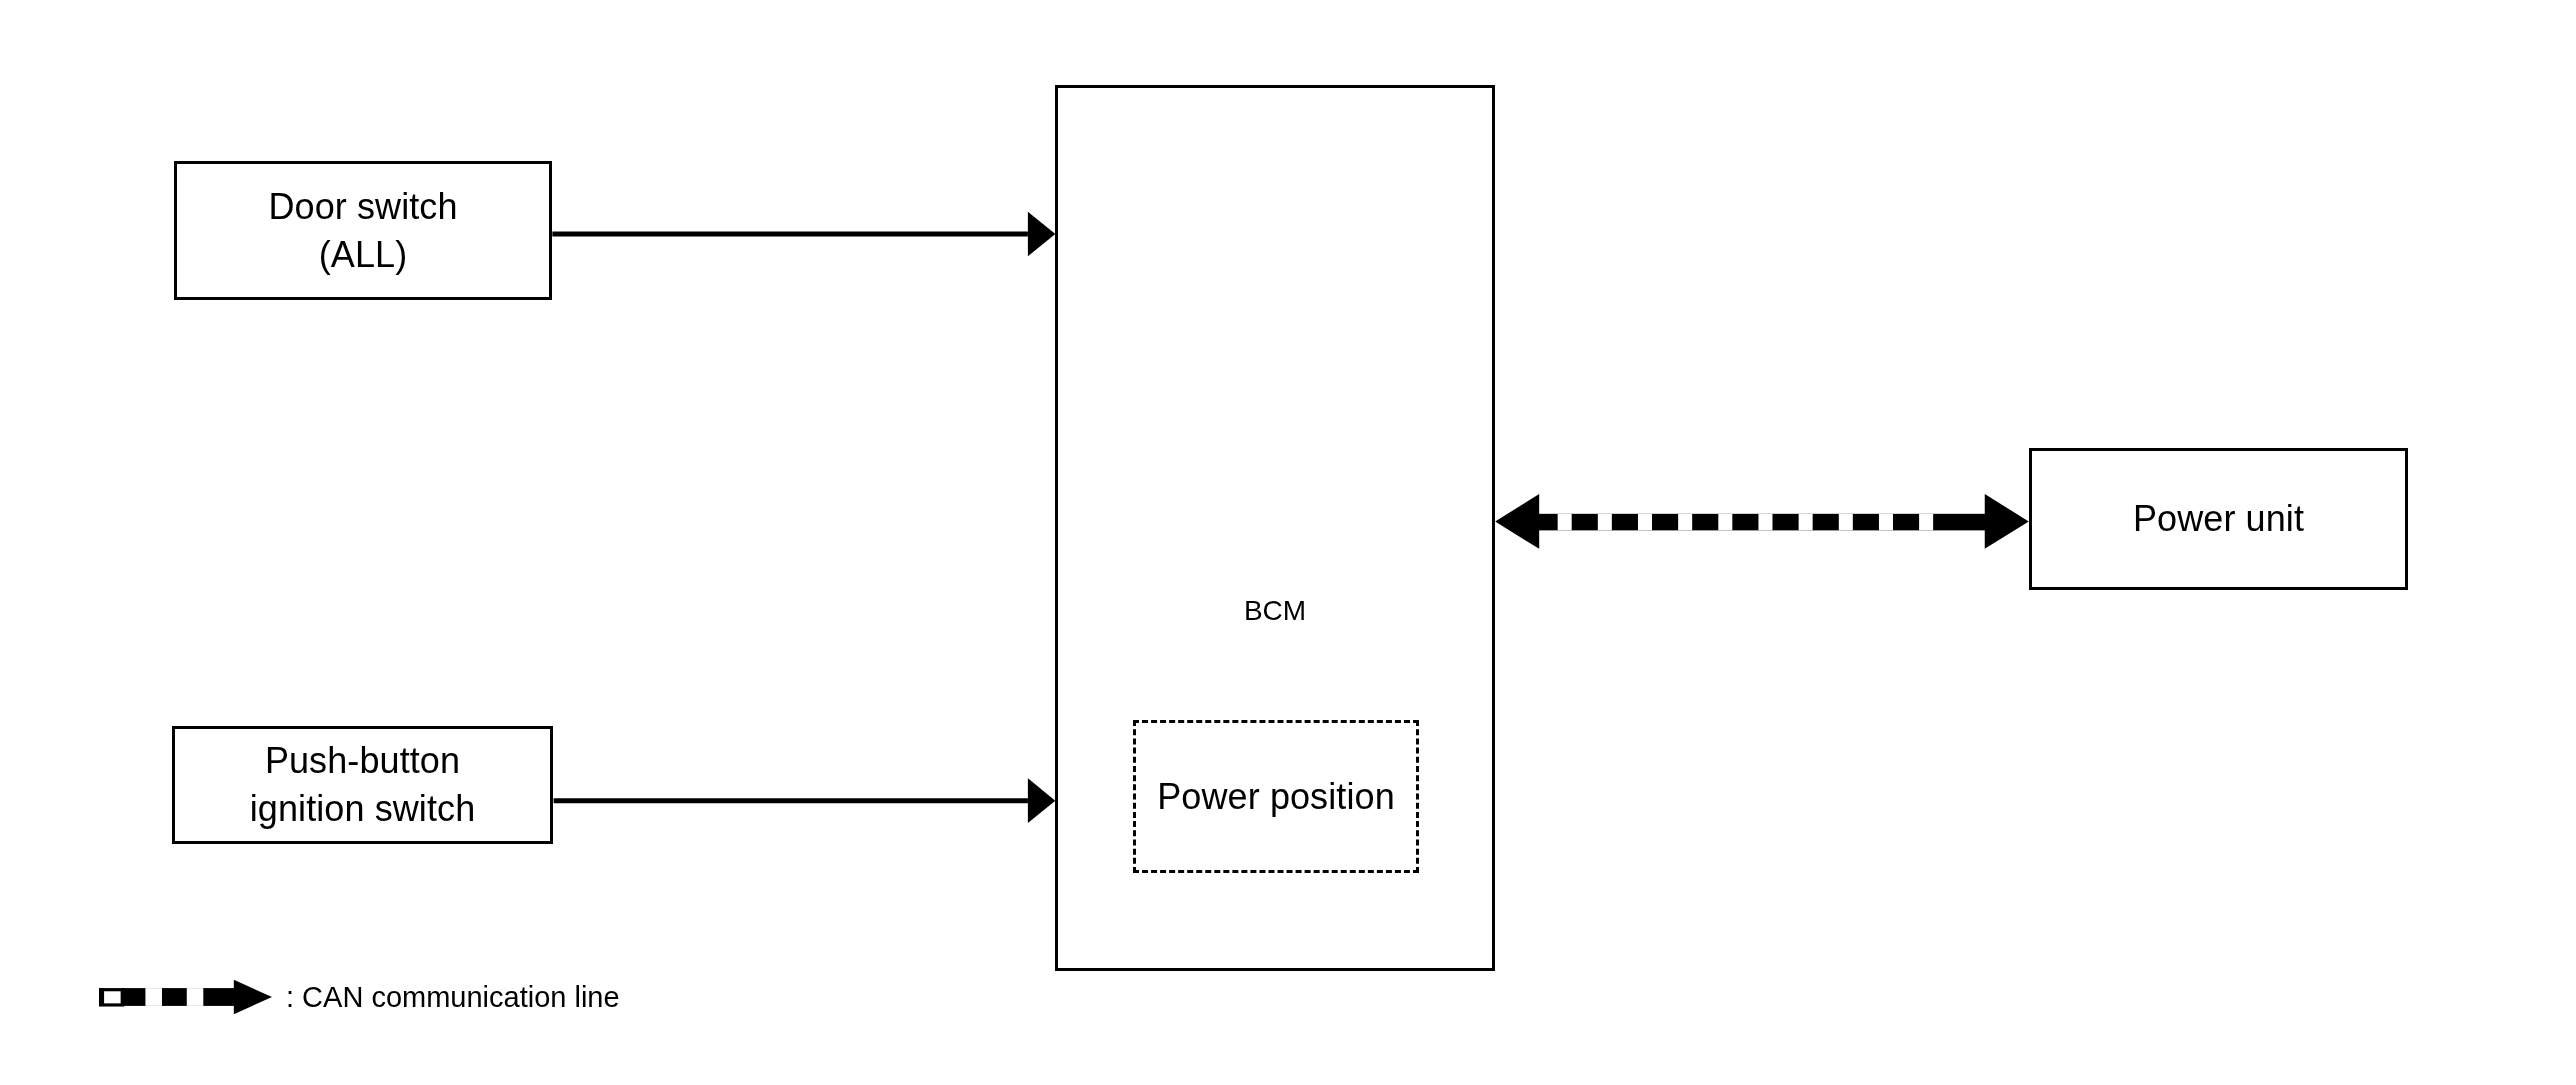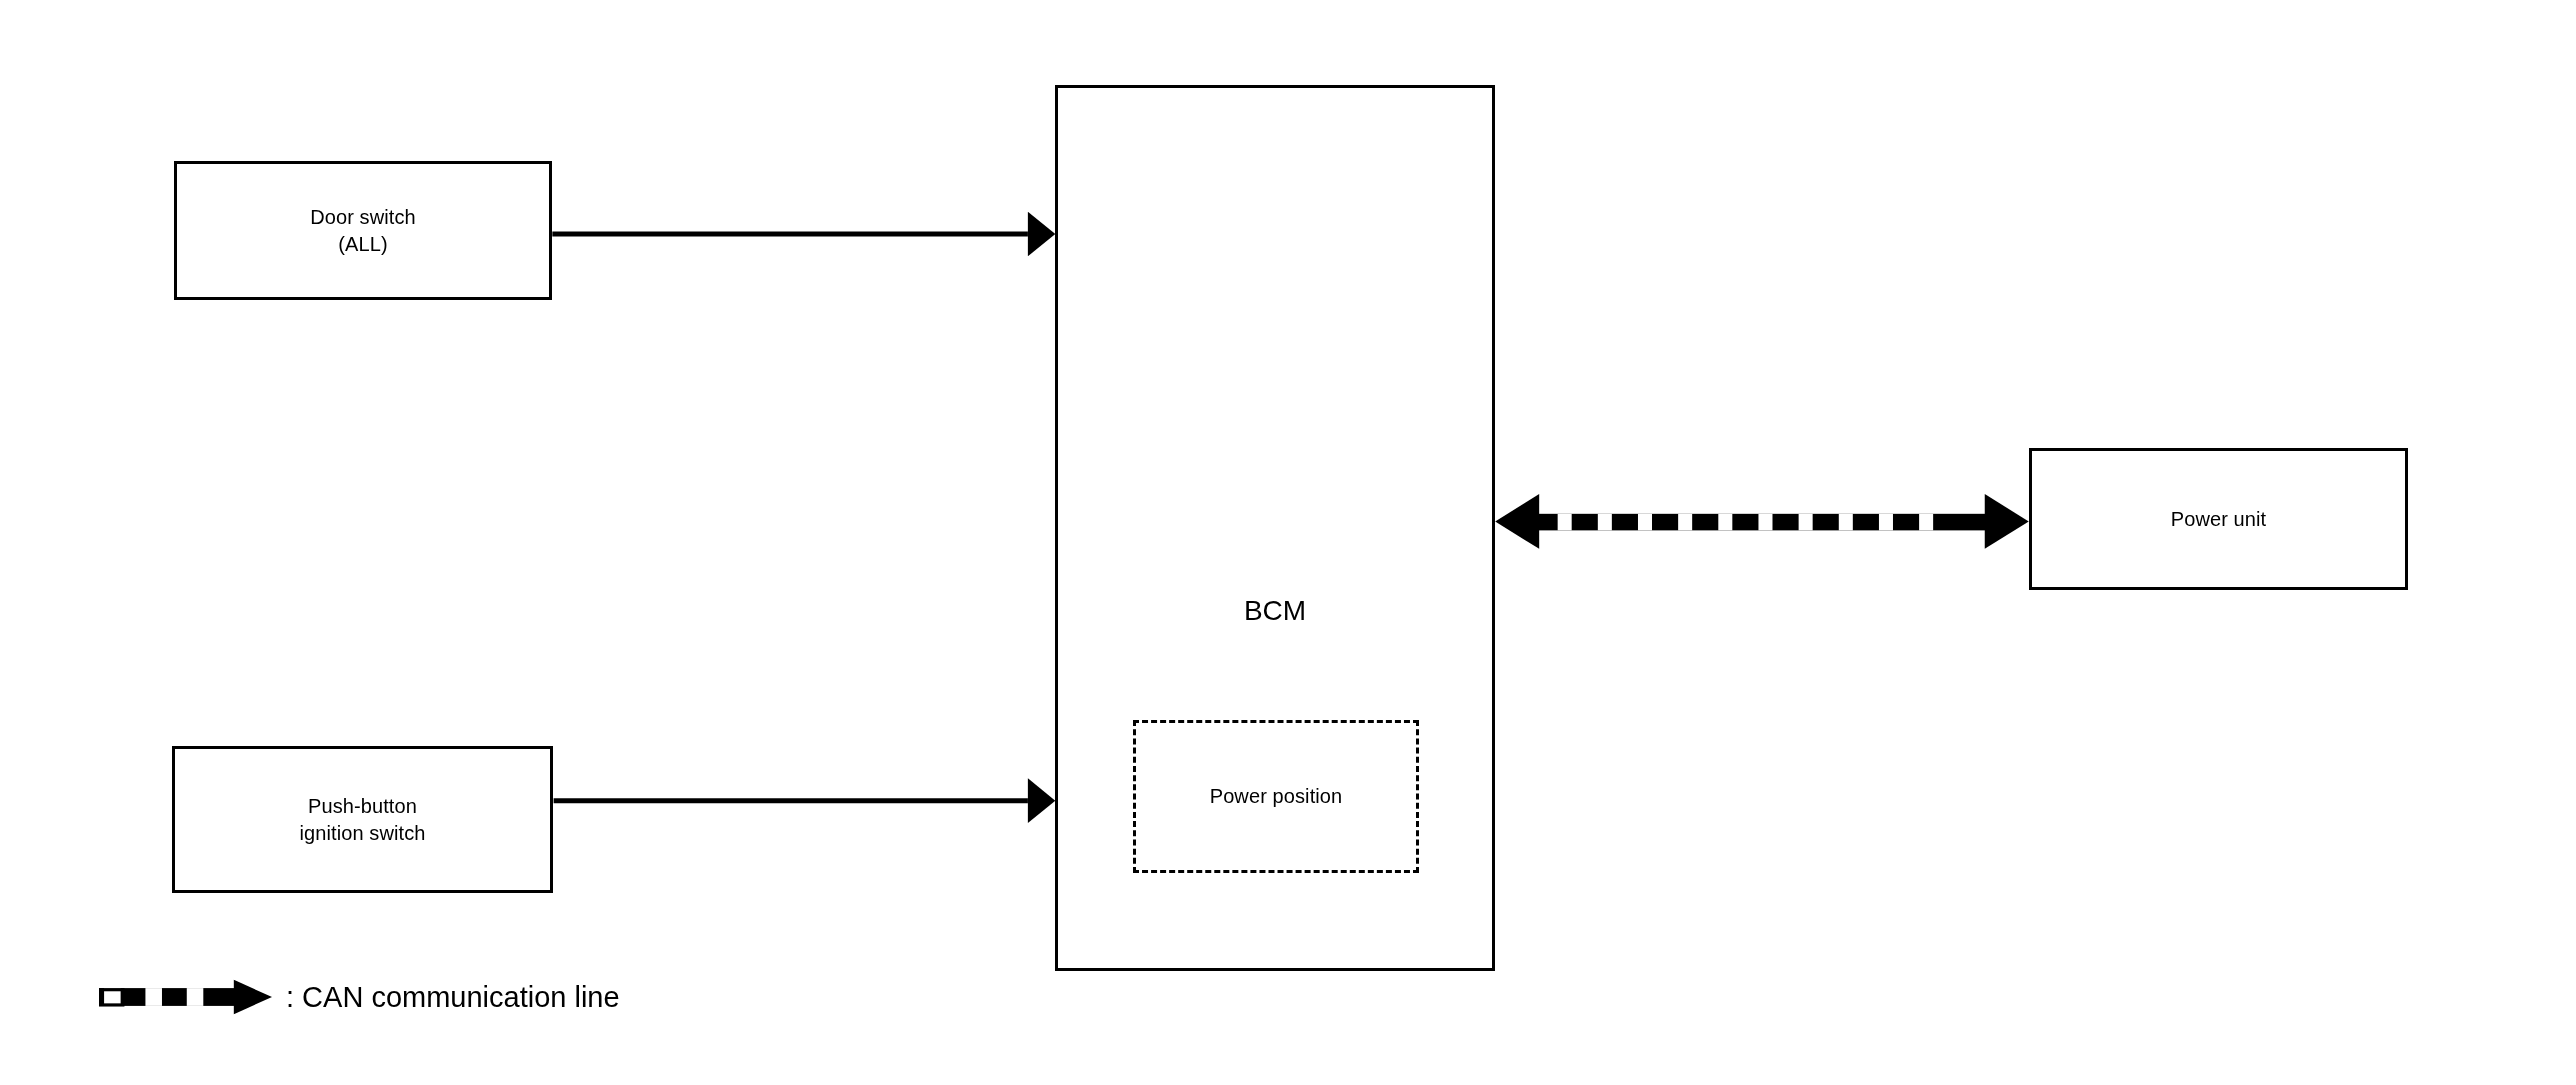--- a/index.html
+++ b/index.html
@@ -22,21 +22,21 @@
     position: absolute;
     box-sizing: border-box;
     border: 3.2px solid #000000;
     background: #ffffff;
     display: flex;
     align-items: center;
     justify-content: center;
     text-align: center;
   }
   .node-label {
-    font-size: 20px;
+    font-size: 36px;
     line-height: 1.33;
     letter-spacing: 0.1px;
     white-space: pre-line;
     color: #000000;
   }
   
   #bcm-box {
     display: block;
   }
   #bcm-label {
@@ -113,21 +113,21 @@
       <rect x="2947" y="806" width="22" height="26" fill="#ffffff"></rect>
       <rect x="3010" y="806" width="22" height="26" fill="#ffffff"></rect>
     </g>
   </svg>
 
   <div class="node-box" id="door-switch-box" style="left:174px; top:161px; width:378px; height:139px;">
     <span class="node-label">Door switch
 (ALL)</span>
   </div>
 
-  <div class="node-box" id="ignition-switch-box" style="left:172px; top:746px; width:381px; height:147px;">
+  <div class="node-box" id="ignition-switch-box" style="left:172px; top:726px; width:381px; height:118px;">
     <span class="node-label">Push-button
 ignition switch</span>
   </div>
 
   <div class="node-box" id="bcm-box" style="left:1055px; top:85px; width:440px; height:886px;">
     <div id="bcm-label">BCM</div>
 
     <div class="dashed-box" id="power-position-box" style="left:75px; top:632px; width:286px; height:153px;">
       <span class="node-label">Power position</span>
     </div>

